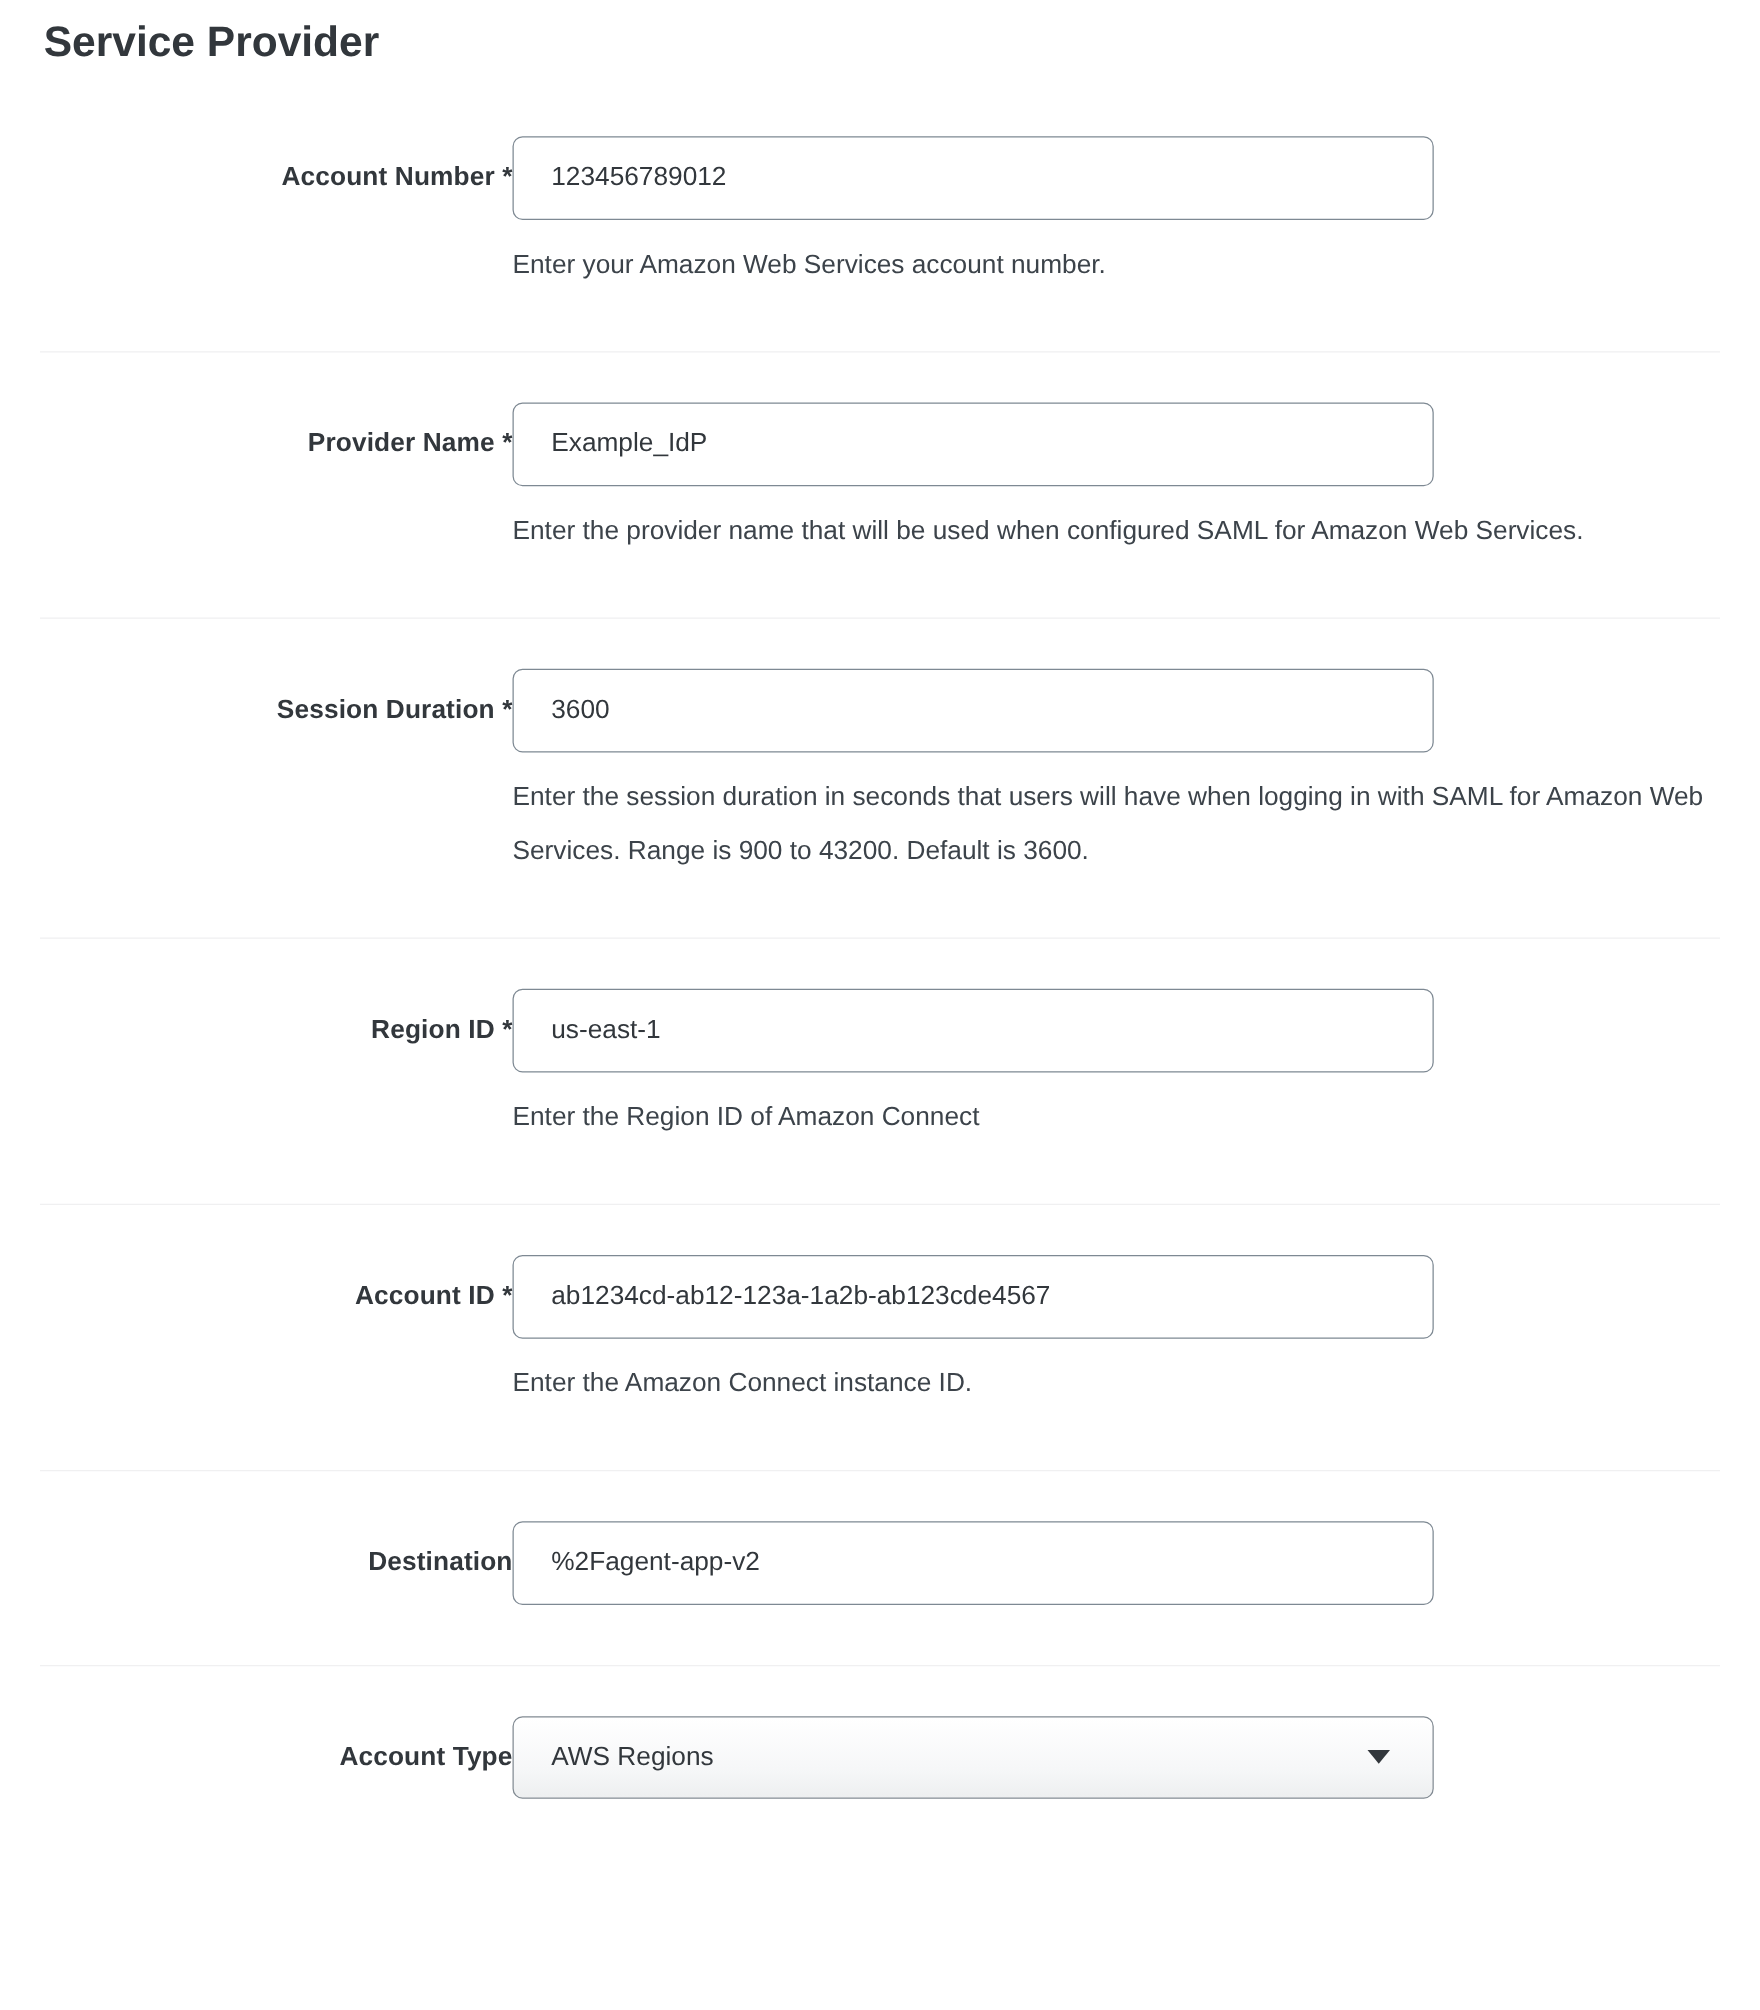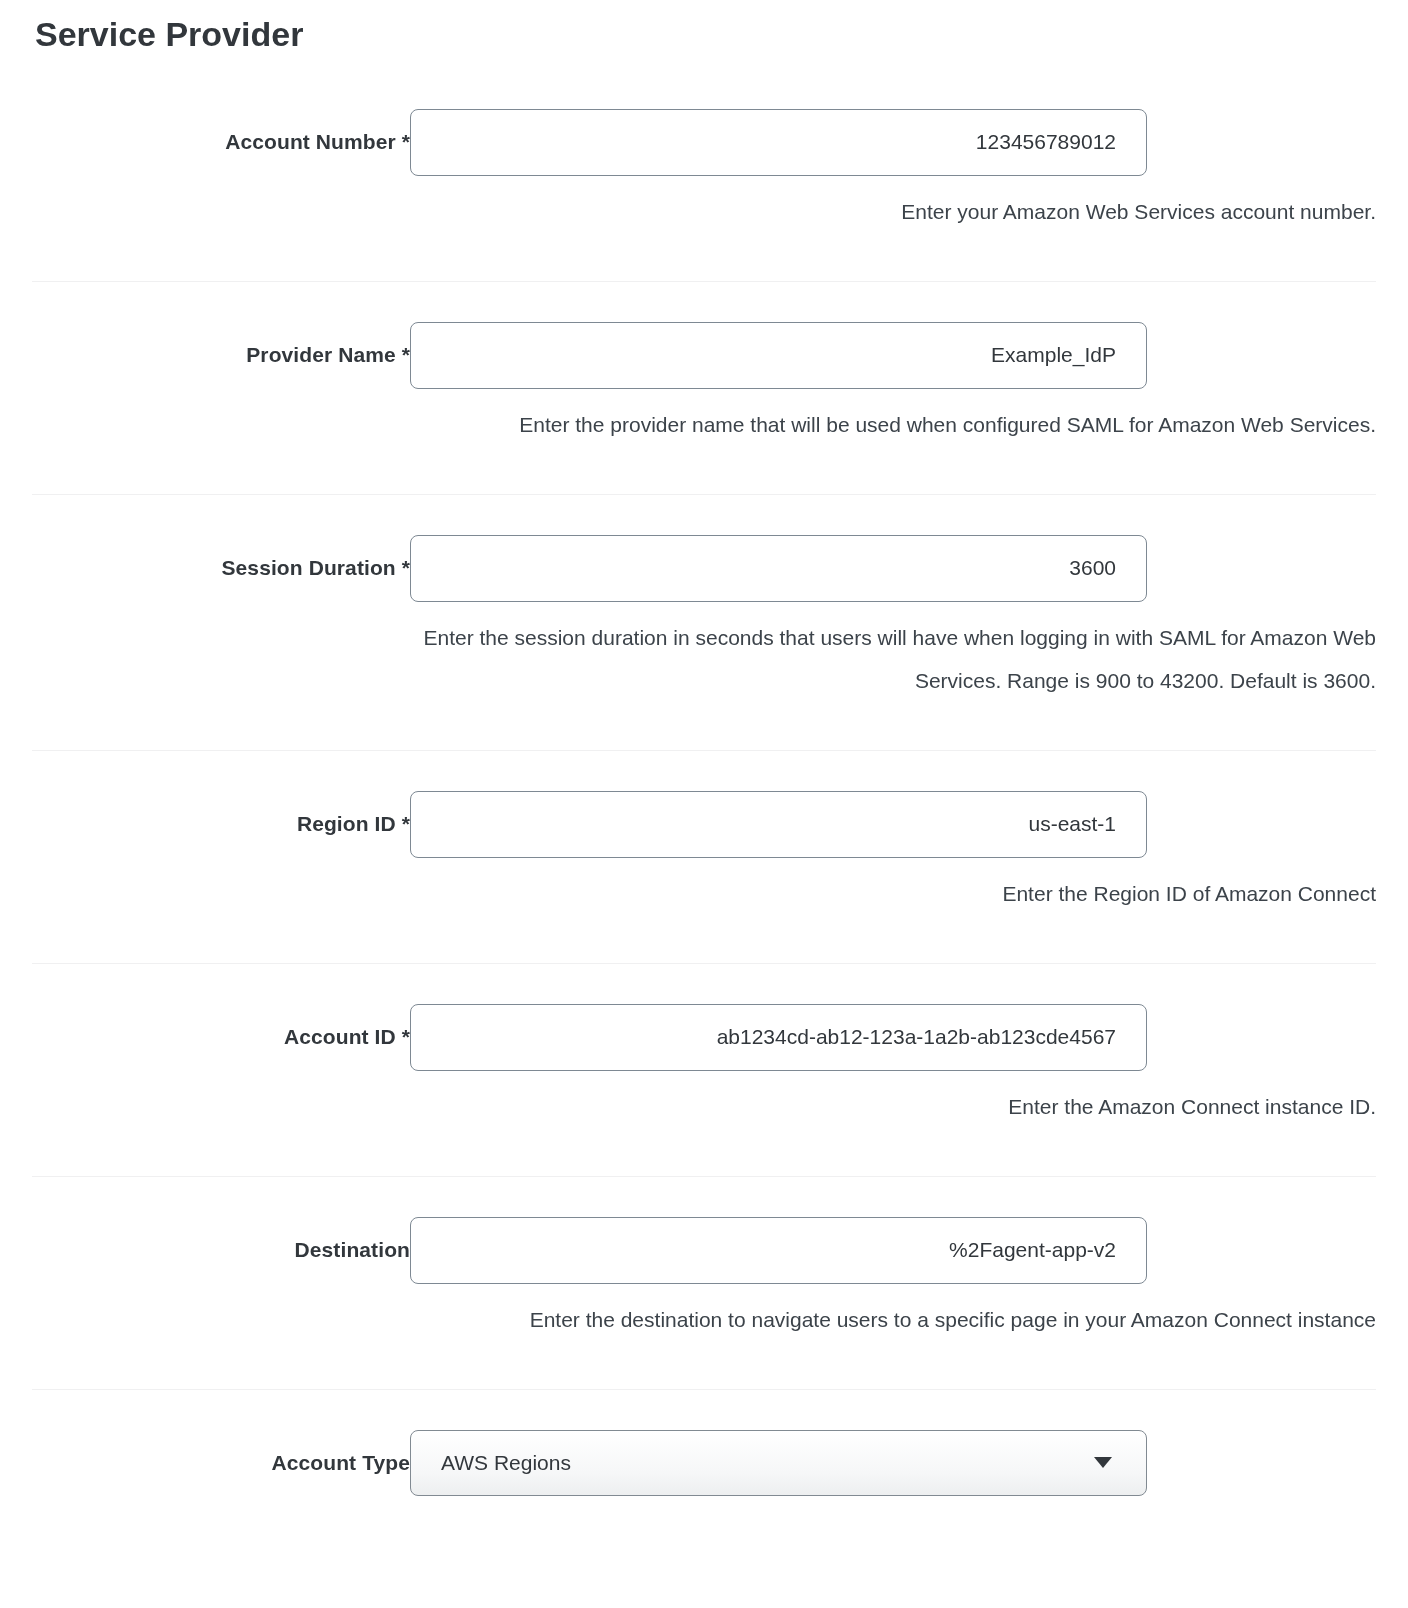--- a/index.html
+++ b/index.html
@@ -54,21 +54,20 @@
     height: 67px;
     box-sizing: border-box;
     border: 1px solid #7e8993;
     border-radius: 8px;
     padding: 0 30px;
     font-size: 21px;
     color: #32373c;
     font-family: "Liberation Sans", sans-serif;
     background: #ffffff;
     outline: none;
-    text-align: right;
   }
   .select-box {
     width: 737px;
     height: 66px;
     box-sizing: border-box;
     border: 1px solid #818a92;
     border-radius: 8px;
     padding: 0 28px 0 30px;
     display: flex;
     align-items: center;
@@ -88,21 +87,20 @@
     border-right: 9px solid transparent;
     border-top: 11px solid #32373c;
     margin-right: 6px;
   }
   .help-text {
     margin: 14px 0 0 0;
     font-size: 21px;
     line-height: 43px;
     color: #3c434a;
     max-width: 985px;
-    text-align: right;
   }
 </style>
 </head>
 <body>
 
 <div class="page">
   <h1 class="page-title">Service Provider</h1>
   <div>
   <div class="form-row">
     <div class="label-col">
@@ -153,21 +151,20 @@
       <p class="help-text">Enter the Amazon Connect instance ID.</p>
     </div>
   </div>
 
   <div class="form-row">
     <div class="label-col">
       <label class="field-label">Destination</label>
     </div>
     <div class="field-col">
       <input type="text" class="text-input" value="%2Fagent-app-v2" style="">
-      <p class="help-text">Enter the destination to navigate users to a specific page in your Amazon Connect instance</p>
     </div>
   </div>
 
   <div class="form-row">
     <div class="label-col">
       <label class="field-label">Account Type</label>
     </div>
     <div class="field-col">
       <div class="select-box">
             <span class="select-value">AWS Regions</span>

